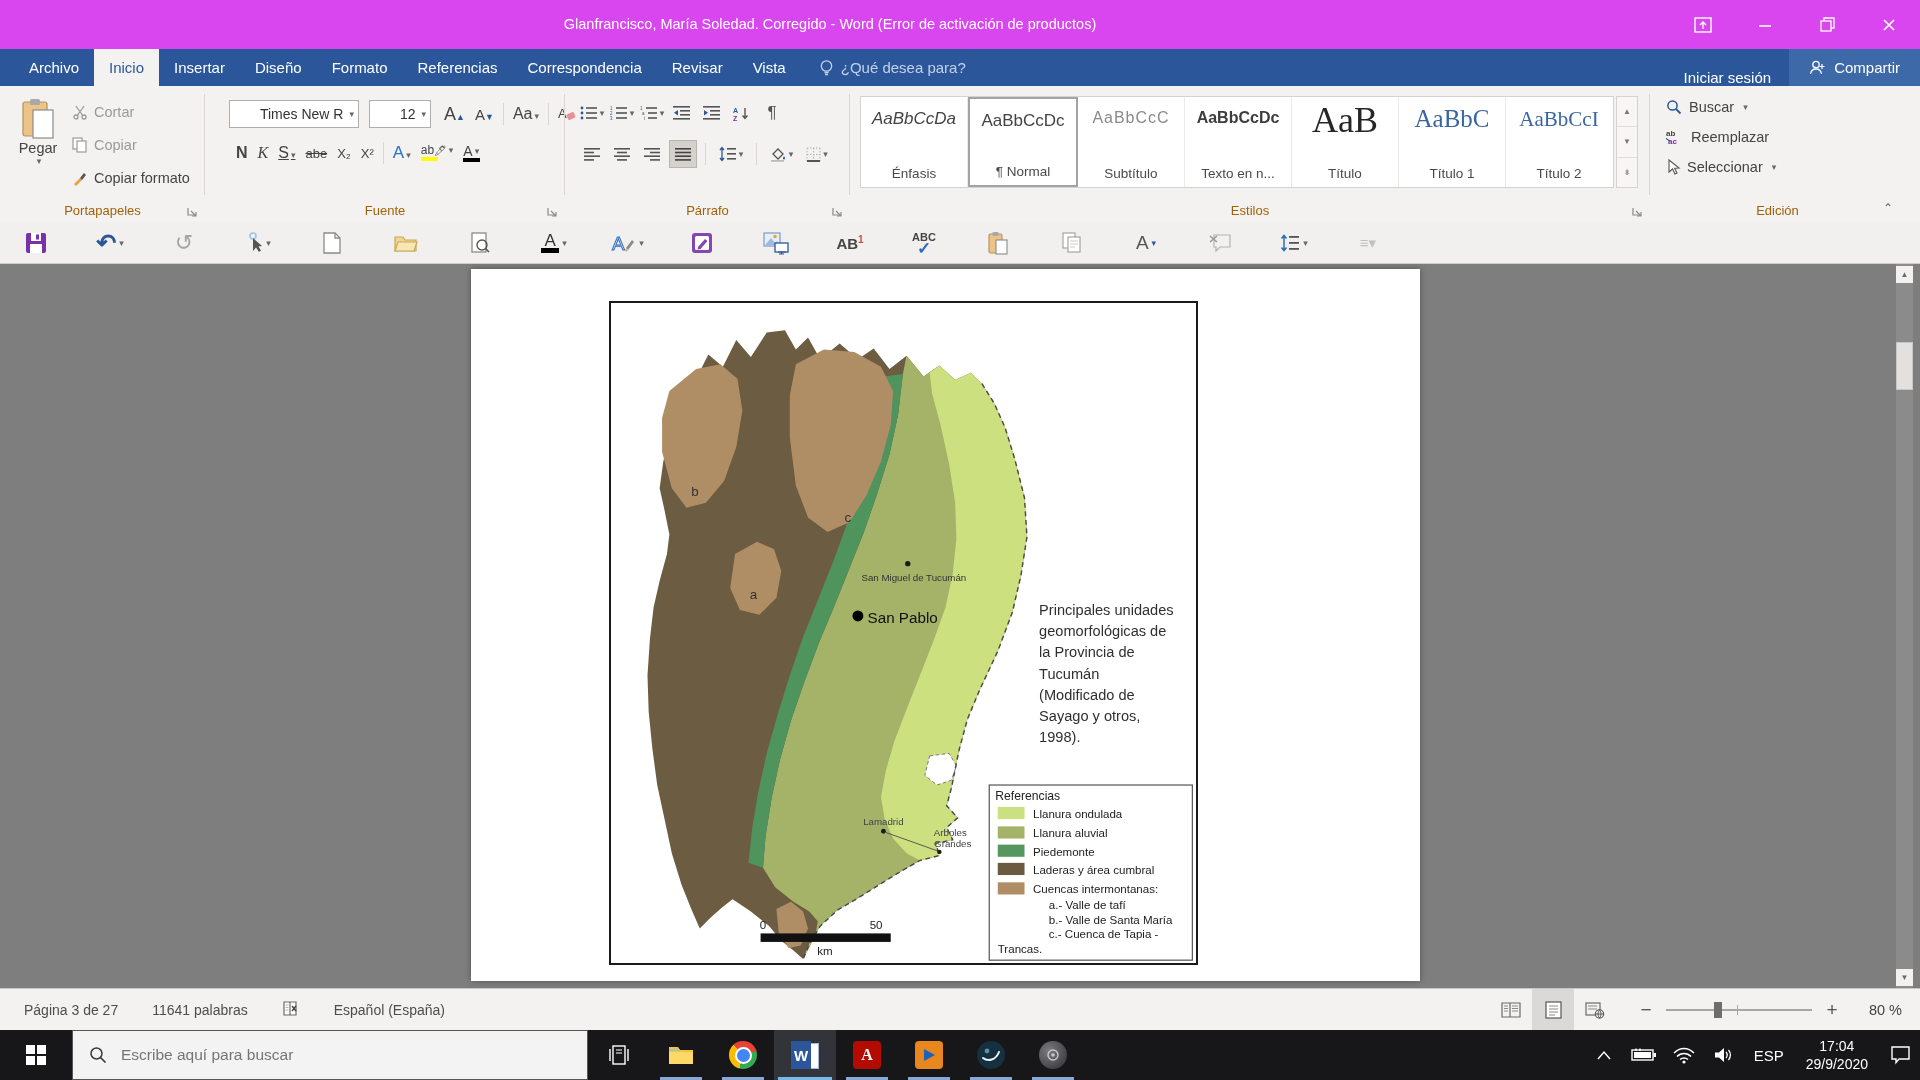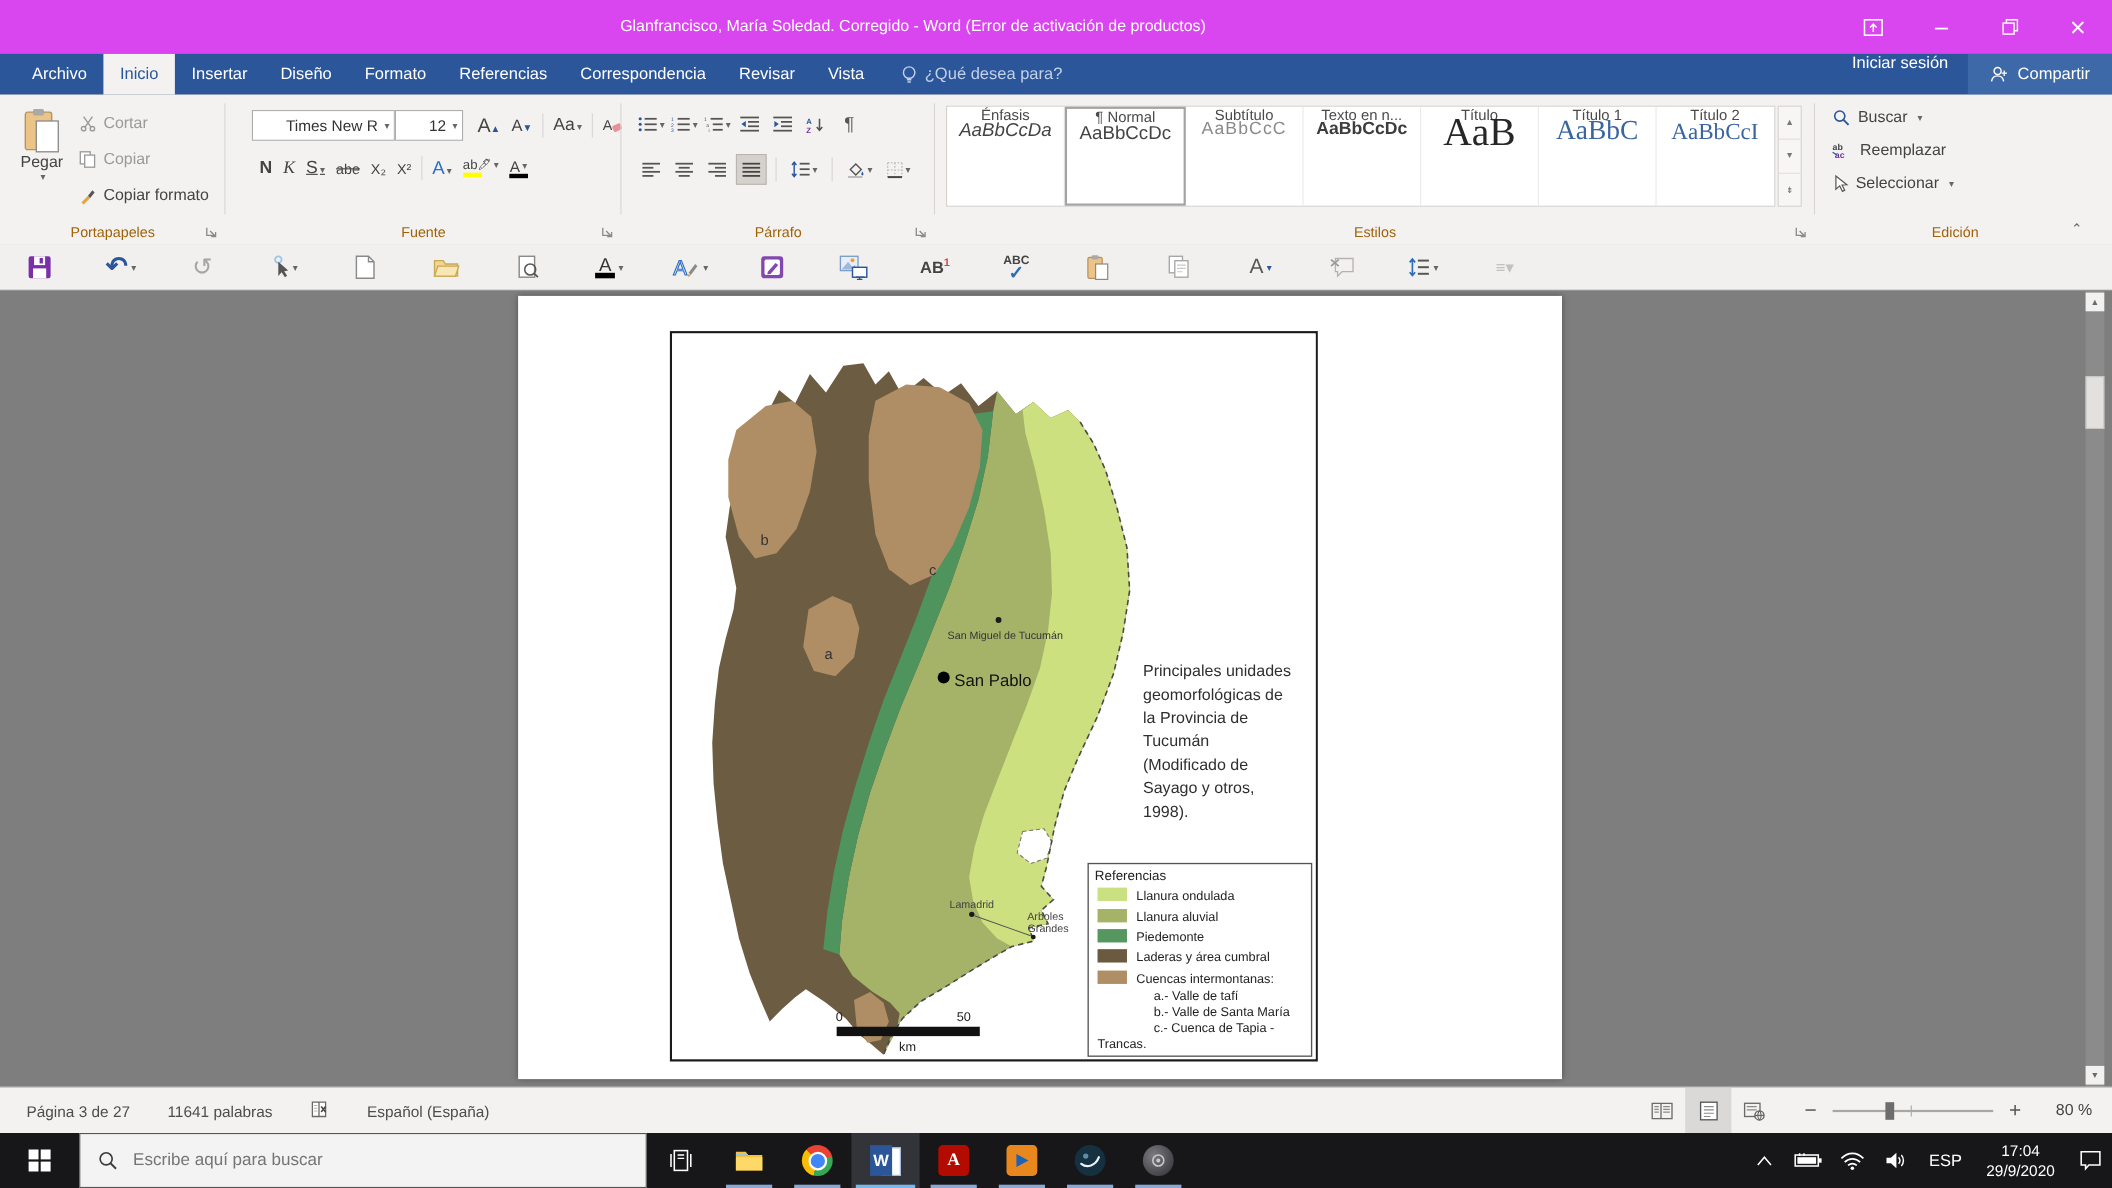--- a/index.html
+++ b/index.html
@@ -15,21 +15,21 @@
   .winbtn svg{display:block;}
 
   
   .menubar{position:absolute;top:49px;left:0;width:1920px;height:37px;background:#2b579a;color:#fff;
     display:flex;align-items:stretch;font-size:15px;}
   .tabs{display:flex;align-items:stretch;padding-left:14px;}
   .tab{padding:0 15px;display:flex;align-items:center;color:#fff;cursor:default;white-space:nowrap;}
   .tab.active{background:#f3f2f1;color:#2b579a;}
   .tellme{display:flex;align-items:center;gap:7px;color:#c3d1e8;padding-left:18px;flex:1;}
   .menubar-right{display:flex;align-items:stretch;color:#fff;}
-  .signin{display:flex;align-items:flex-start;padding:0 18px;}
+  .signin{display:flex;align-items:flex-end;padding:0 18px;}
   .share{display:flex;align-items:center;gap:8px;padding:0 20px;background:#3e69a9;}
 
   
   .ribbon{position:absolute;top:86px;left:0;width:1920px;height:136px;background:#f3f2f1;
     border-bottom:1px solid #d4d1ce;display:flex;}
   .rgroup{position:relative;height:135px;flex:0 0 auto;}
   .rgroup .gsep{position:absolute;right:0;top:8px;bottom:26px;width:1px;background:#d8d5d2;}
   .glabel{position:absolute;bottom:3px;left:0;right:0;text-align:center;font-size:13px;color:#a16207;}
   .launcher{position:absolute;bottom:4px;right:6px;width:13px;height:13px;}
   .collapse{position:absolute;bottom:6px;right:12px;color:#666;font-size:12px;}
@@ -61,21 +61,21 @@
   .parrow1{position:absolute;left:14px;top:14px;display:flex;align-items:center;gap:4px;}
   .parrow2{position:absolute;left:14px;top:54px;display:flex;align-items:center;gap:4px;}
   .pbtn{width:26px;height:26px;display:flex;align-items:center;justify-content:center;}
   .pbtn.sel{background:#d5d1cc;border:1px solid #b9b5b0;}
 
   
   .g-sty{width:800px;}
   .gallery{position:absolute;left:10px;top:10px;width:752px;height:90px;background:#fff;
     border:1px solid #d5d2cf;display:flex;align-items:stretch;}
   .stycard{width:106px;border-right:1px solid #eceae8;display:flex;flex-direction:column;
-    align-items:center;padding-bottom:6px;position:relative;overflow:hidden;}
+    align-items:center;justify-content:flex-end;padding-bottom:6px;position:relative;overflow:hidden;}
   .stycard.sel{border:2px solid #a3a3a3;}
   .stysample{position:absolute;top:12px;left:0;right:0;text-align:center;font-size:17px;color:#444;
     white-space:nowrap;}
   .stylabel{font-size:13.5px;color:#4a4a4a;white-space:nowrap;}
   .st-emph{font-style:italic;}
   .st-sub{color:#8a8a8a;letter-spacing:1px;font-size:16px;}
   .st-strong{font-weight:bold;font-size:16px;color:#3d3d3d;}
   .st-title{font-family:"Liberation Serif",serif;font-size:36px;color:#262626;top:2px;}
   .st-h1{font-family:"Liberation Serif",serif;font-size:25px;color:#3a66a0;top:8px;}
   .st-h2{font-family:"Liberation Serif",serif;font-size:21px;color:#3a66a0;top:10px;}
@@ -255,21 +255,21 @@
       </div>
       <div class="gsep"></div>
     </div>
 
     <div class="rgroup g-font">
       <div class="fontrow1">
         <div class="combo" style="width:116px">
           <span style="flex:1">Times New R</span>
           <span class="caret">▾</span>
         </div>
-        <div class="combo" style="width:48px;margin-left:0">
+        <div class="combo" style="width:48px;margin-left:10px">
           <span style="flex:1">12</span>
           <span class="caret">▾</span>
         </div>
         <div class="fbtn" style="margin-left:8px;font-size:18px">
           <span>A</span>
             <span style="color:#2b579a;font-size:9px;margin-top:-10px">▲</span>
         </div>
         <div class="fbtn" style="font-size:15px">
           <span>A</span>
             <span style="color:#2b579a;font-size:9px;margin-top:-10px">▼</span>

